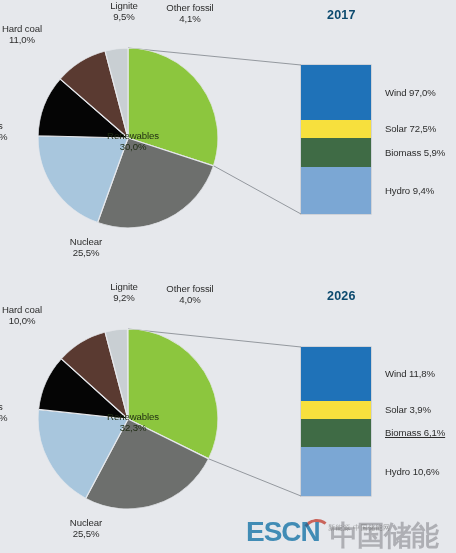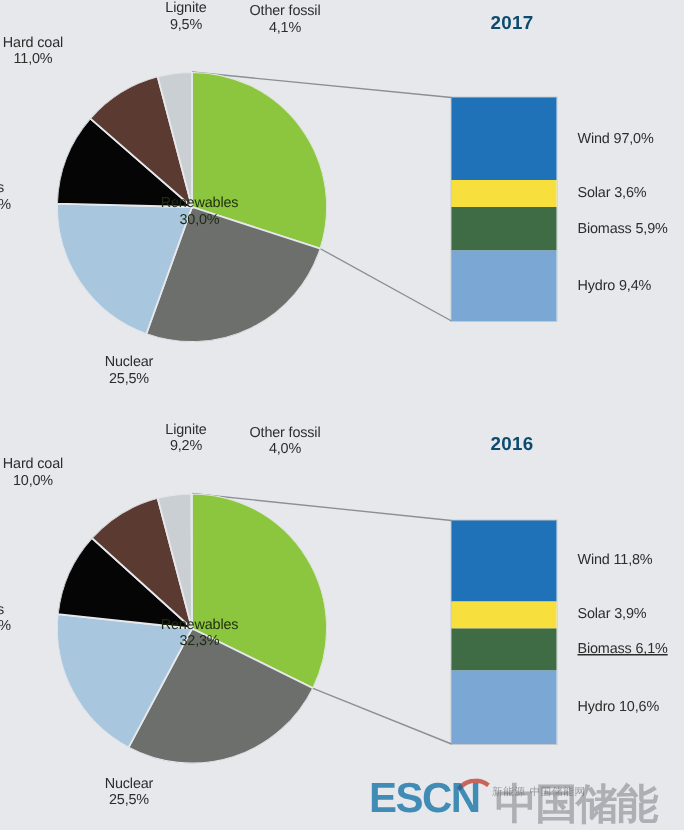--- a/index.html
+++ b/index.html
@@ -111,27 +111,27 @@
       <div class="lbl" style="left: 13px; top: 188px; width: 70px;">Nuclear
 25,5%</div>
     </div>
   <div class="barbox" style="left: 301px; top: 65px; width: 70px; height: 149px; box-shadow: rgba(120, 130, 140, 0.35) 0px 0px 0px 0.6px;">
       <div class="seg" style="height: 55.13px; background: rgb(31, 114, 184);"></div>
       <div class="seg" style="height: 17.88px; background: rgb(247, 224, 61);"></div>
       <div class="seg" style="height: 29.3033px; background: rgb(63, 107, 69);"></div>
       <div class="seg" style="height: 46.6867px; background: rgb(123, 167, 212);"></div>
     </div>
 <div class="seg-label" style="top: 86.565px; left: 385px;">Wind 97,0%</div>
-    <div class="seg-label" style="top: 123.07px; left: 385px;">Solar 3,6%</div>
+    <div class="seg-label" style="top: 123.07px; left: 385px;">Solar 72,5%</div>
     <div class="seg-label" style="top: 146.662px; left: 385px;">Biomass 5,9%</div>
     <div class="seg-label" style="top: 184.657px; left: 385px;">Hydro 9,4%</div>
   </div>
 
 <div class="panel" id="panel-2018">
-  <div class="year" style="left:327px;top:12px;">2016</div>
+  <div class="year" style="left:327px;top:12px;">2026</div>
   <svg class="callout" width="456" height="276">
       <line x1="128" y1="52" x2="301" y2="70" stroke="#8a8f95" stroke-width="0.9"></line>
       <line x1="208.69769331067124" y1="181.8482407935011" x2="301" y2="219" stroke="#8a8f95" stroke-width="0.9"></line>
     </svg>
   <div class="pie-wrap" style="top:52px;">
     <svg class="pie" width="180" height="180" viewBox="0 0 180 180">
         <path d="M 90 90 L 90.00 0.00 A 90 90 0 0 1 170.70 129.85 Z" fill="#8cc63e" stroke="#e6e8ec" stroke-width="1.2"></path>
         <path d="M 90 90 L 170.70 129.85 A 90 90 0 0 1 47.64 169.41 Z" fill="#6d6f6d" stroke="#e6e8ec" stroke-width="1.2"></path>
         <path d="M 90 90 L 47.64 169.41 A 90 90 0 0 1 0.51 80.40 Z" fill="#a8c6dd" stroke="#e6e8ec" stroke-width="1.2"></path>
         <path d="M 90 90 L 0.51 80.40 A 90 90 0 0 1 23.24 29.64 Z" fill="#050505" stroke="#e6e8ec" stroke-width="1.2"></path>

